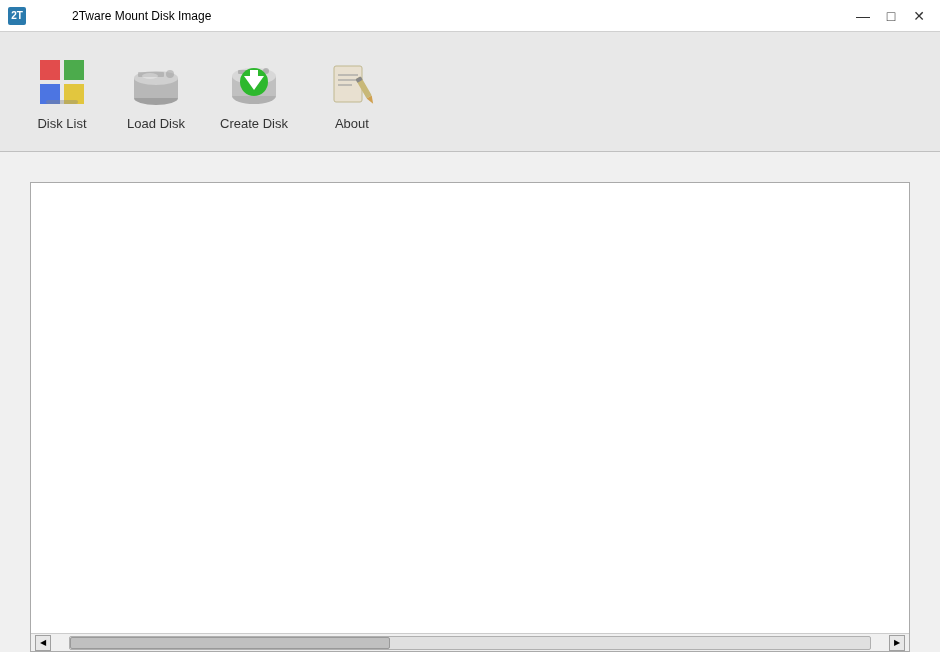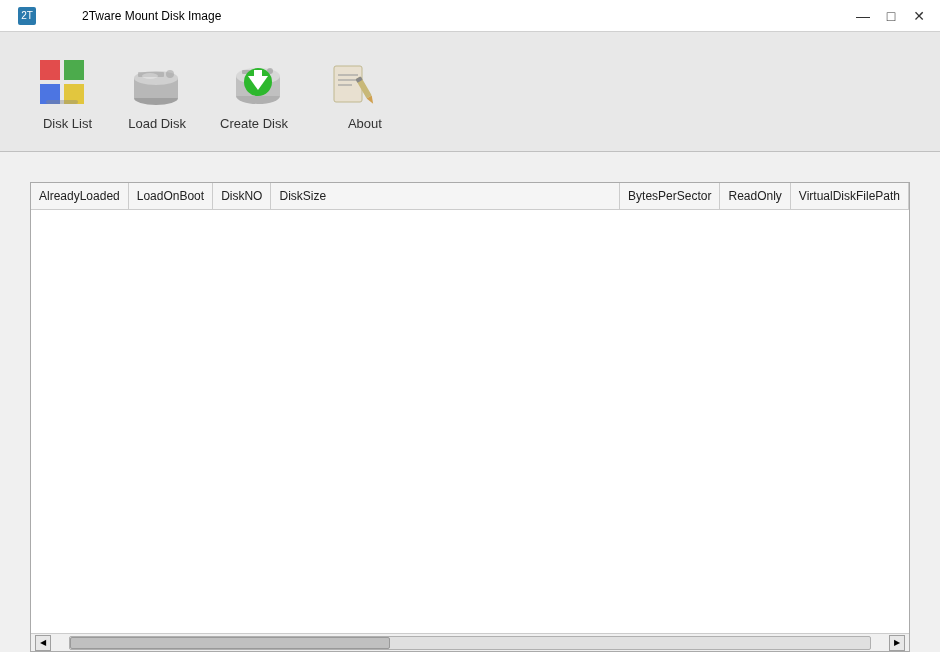--- a/index.html
+++ b/index.html
@@ -22,30 +22,29 @@
       padding: 0 8px;
       border-bottom: 1px solid #d0d0d0;
       user-select: none;
     }
 
     .titlebar-icon {
       width: 18px;
       height: 18px;
       margin-right: 6px;
       font-size: 14px;
-      font-weight: normal;
+      font-weight: bold;
       color: #2a7aad;
       display: flex;
       align-items: center;
       justify-content: center;
       background: #2a7aad;
       color: white;
       font-size: 10px;
       border-radius: 2px;
-      margin-left: 10px;
     }
 
     .titlebar-title {
       font-size: 12px;
       color: #000;
       flex: 1;
       margin-left: 40px;
     }
 
     .titlebar-controls {
@@ -74,21 +73,21 @@
       display: flex;
       align-items: center;
       padding: 10px 20px;
       border-bottom: 1px solid #c0c0c0;
       gap: 10px;
     }
 
     .toolbar-item {
       display: flex;
       flex-direction: column;
-      align-items: flex-end;
+      align-items: center;
       justify-content: center;
       cursor: pointer;
       padding: 6px 12px;
       border-radius: 4px;
       min-width: 80px;
       gap: 4px;
     }
 
     .toolbar-label {
       font-size: 13px;
@@ -283,29 +282,20 @@
     </div>
     <span class="toolbar-label">About</span>
   </div>
 
 </div>
 
 <div class="main">
 
   <div class="table-container">
 
-    <div class="table-header">
-      <div class="table-header-cell">AlreadyLoaded</div>
-      <div class="table-header-cell">LoadOnBoot</div>
-      <div class="table-header-cell">DiskNO</div>
-      <div class="table-header-cell" style="flex:1">DiskSize</div>
-      <div class="table-header-cell">BytesPerSector</div>
-      <div class="table-header-cell">ReadOnly</div>
-      <div class="table-header-cell">VirtualDiskFilePath</div>
-    </div>
 
     <div class="table-body">
     </div>
 
     <div class="table-scrollbar-area">
       <div class="scroll-arrow">◀</div>
       <div class="scroll-track">
         <div class="scroll-thumb"></div>
       </div>
       <div class="scroll-arrow">▶</div>

